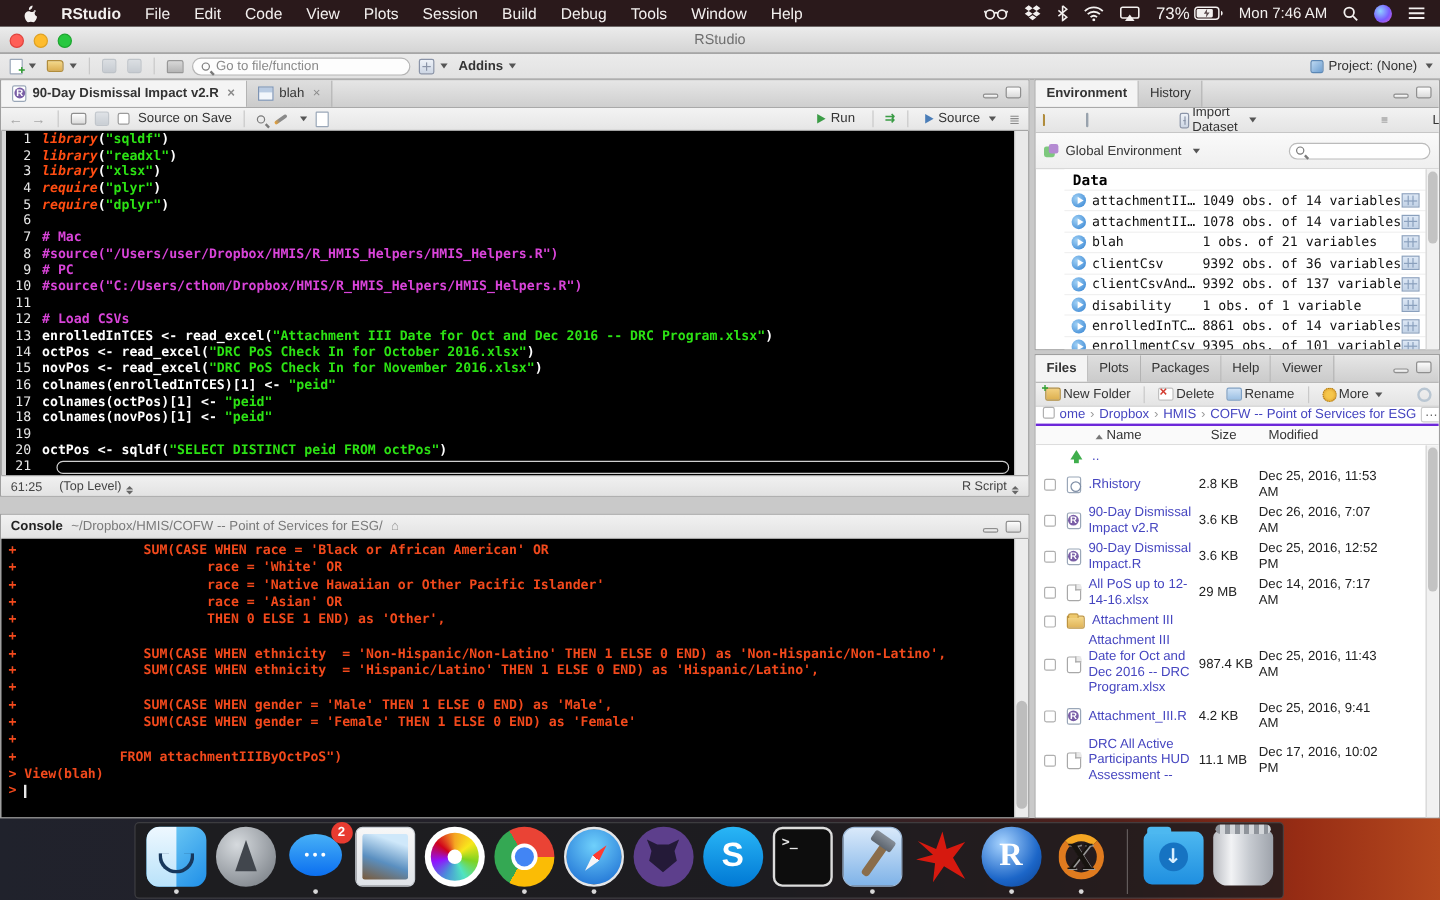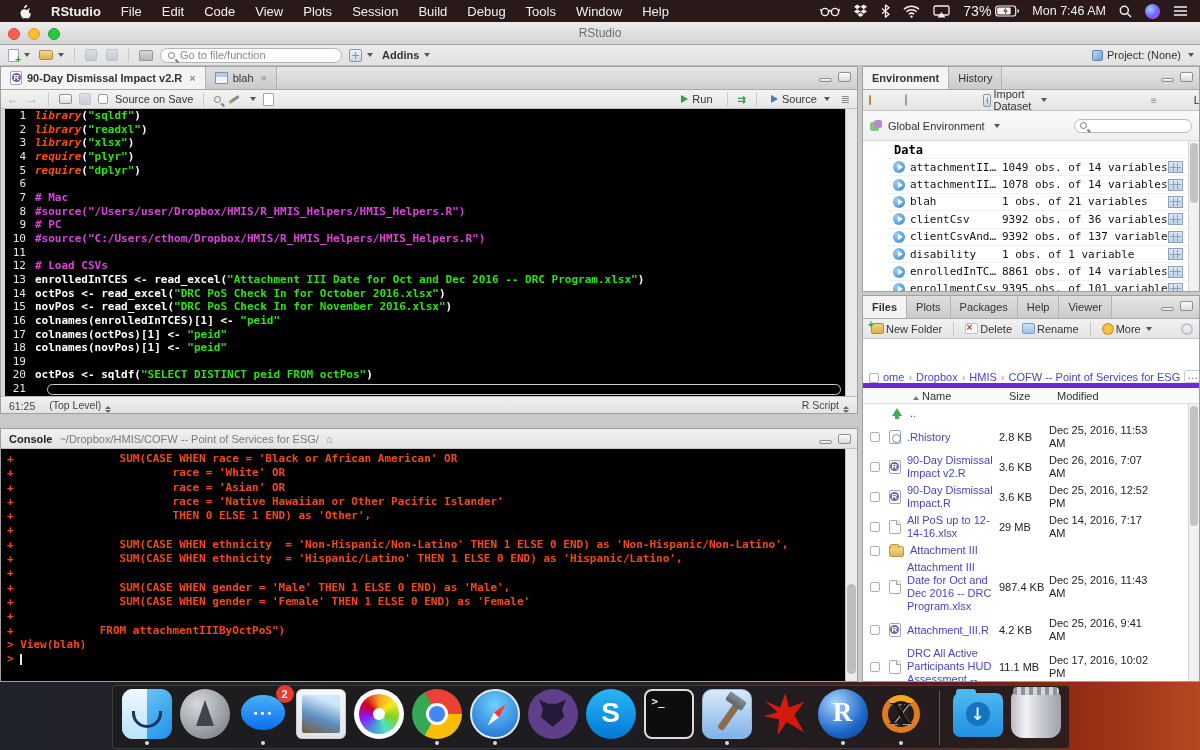--- a/index.html
+++ b/index.html
@@ -154,22 +154,22 @@
 
   
   #files-pane { left:862px; top:229px; width:338px; height:387px; }
   .f-toolbar-ic { width:13px; height:11px; border-radius:2px; flex:none; }
   .ic-newfolder { background:linear-gradient(#f2d080,#ddb050); border:1px solid #b08c3c; position:relative; }
   .ic-newfolder::after { content:"+"; position:absolute; left:-4px; top:-5px; color:#2e9e2e; font-weight:bold; font-size:10px; }
   .ic-delete { background:#fff; border:1px solid #c0c0c0; position:relative; }
   .ic-delete::after { content:"×"; position:absolute; left:0px; top:-3px; color:#d23b2f; font-weight:bold; font-size:11px; }
   .ic-rename { background:linear-gradient(#cfe2f5,#9cc0e4); border:1px solid #7d9fc4; }
   .gear { width:12px; height:12px; border-radius:50%; background:radial-gradient(circle at 50% 50%, #f6c64a 40%, #d99a2b); border:1px dotted #a8781f; }
-  .breadcrumb-row { height:16px; display:flex; align-items:flex-end; gap:4px; padding:0 6px;
-    border-bottom:5px solid #6d28d9; font-size:11px; background:#fff;margin-top:33px; }
+  .breadcrumb-row { height:16px; display:flex; align-items:flex-start; gap:4px; padding:0 6px;
+    border-bottom:2px solid #6d28d9; font-size:11px; background:#fff; }
   .crumb { color:#4646c0; white-space:nowrap; }
   .crumb-sep { color:#999; }
   .more-dots { margin-left:auto; color:#666; border:1px solid #ccc; border-radius:2px; line-height:8px; padding:0 2px 3px; }
   .cols-row { height:16px; display:flex; align-items:center; border-bottom:1px solid #ddd;
     font-size:11px; color:#333; background:#fafafa; }
   .col-name { margin-left:50px; width:96px; }
   .col-size { width:48px; }
   .sort-tri { display:inline-block; width:0; height:0; border-left:3px solid transparent; border-right:3px solid transparent;
     border-bottom:4px solid #777; margin-right:3px; }
   #file-rows { position:relative; height:311px; overflow:hidden; background:#fff; }
@@ -493,22 +493,22 @@
       <span class="share-ic">⌂</span>
       <span class="win-btns">
         <span class="win-btn min"></span>
         <span class="win-btn"></span>
       </span>
     </div>
     <div id="console-body">
       <div id="console-lines">
           <div class="console-line">+                SUM(CASE WHEN race = 'Black or African American' OR</div>
           <div class="console-line">+                        race = 'White' OR</div>
+          <div class="console-line">+                        race = 'Native Hawaiian or Other Pacific Islander'</div>
           <div class="console-line">+                        race = 'Asian' OR</div>
-          <div class="console-line">+                        race = 'Native Hawaiian or Other Pacific Islander'</div>
           <div class="console-line">+                        THEN 0 ELSE 1 END) as 'Other',</div>
           <div class="console-line">+</div>
           <div class="console-line">+                SUM(CASE WHEN ethnicity  = 'Non-Hispanic/Non-Latino' THEN 1 ELSE 0 END) as 'Non-Hispanic/Non-Latino',</div>
           <div class="console-line">+                SUM(CASE WHEN ethnicity  = 'Hispanic/Latino' THEN 1 ELSE 0 END) as 'Hispanic/Latino',</div>
           <div class="console-line">+</div>
           <div class="console-line">+                SUM(CASE WHEN gender = 'Male' THEN 1 ELSE 0 END) as 'Male',</div>
           <div class="console-line">+                SUM(CASE WHEN gender = 'Female' THEN 1 ELSE 0 END) as 'Female'</div>
           <div class="console-line">+</div>
           <div class="console-line">+             FROM attachmentIIIByOctPoS")</div>
           <div class="console-line">&gt; View(blah)</div>

